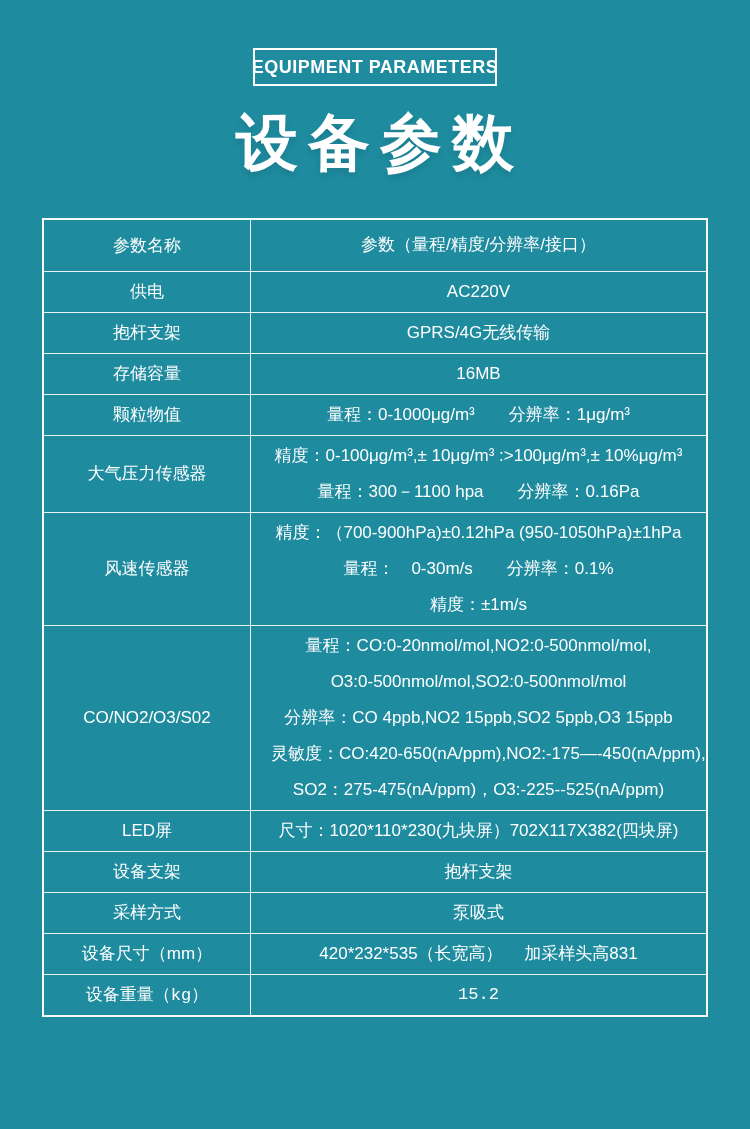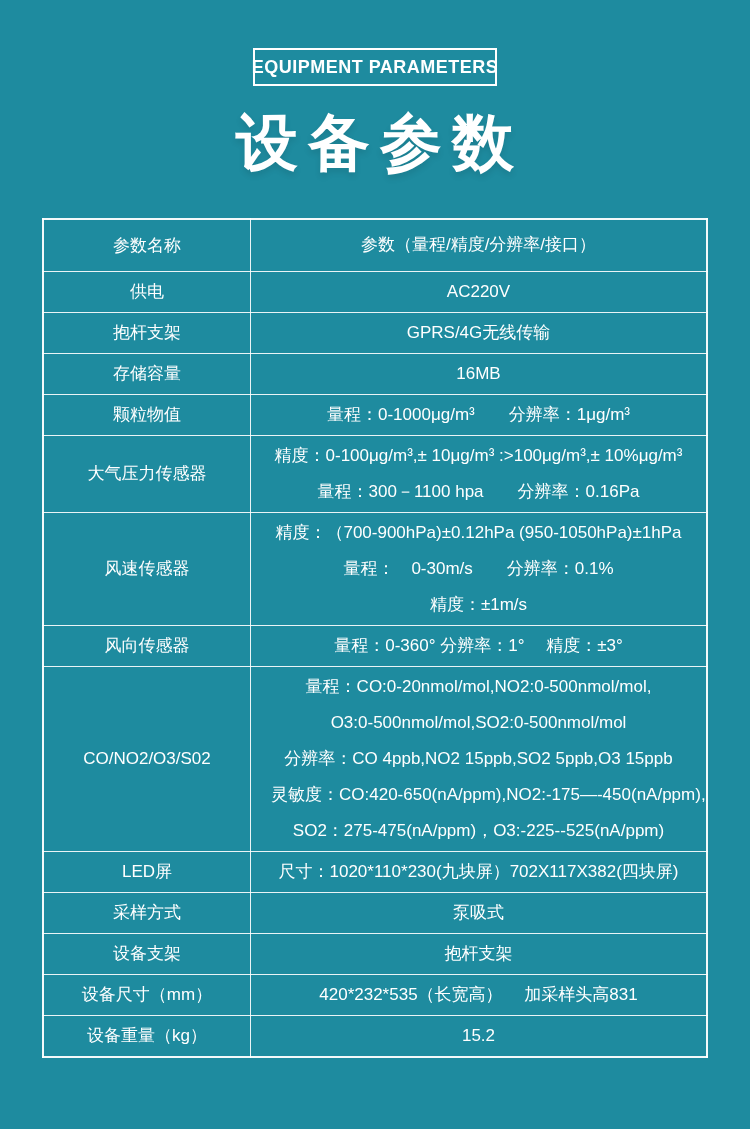--- a/index.html
+++ b/index.html
@@ -61,21 +61,21 @@
     vertical-align: middle;
     padding: 2px 20px;
     font-size: 17px;
     text-align: center;
   }
   .spec-table .label-cell {
     width: 166px;
   }
   .spec-table tr { height: 37px; }
   .spec-table tr.first-row { height: 52px; }
-  .spec-table tr:last-child { height: 40px; }
+  .spec-table tr:last-child { height: 40px; font-family: Liberation Mono, monospace; }
   .spec-table tr.lines-2 { height: 74px; }
   .spec-table tr.lines-3 { height: 108px; }
   .spec-table tr.lines-5 { height: 184px; }
   .value-cell .line {
     line-height: 36px;
     white-space: nowrap;
   }
 </style>
 </head>
 <body>
@@ -128,52 +128,46 @@
           </td>
         </tr>
         <tr class="lines-3">
           <td class="label-cell">风速传感器</td>
           <td class="value-cell">
             <div class="line">精度：（700-900hPa)±0.12hPa  (950-1050hPa)±1hPa</div>
             <div class="line">量程：　0-30m/s　　分辨率：0.1%</div>
             <div class="line">精度：±1m/s</div>
           </td>
         </tr>
-        <tr class="lines-1">
-          <td class="label-cell">风向传感器</td>
-          <td class="value-cell">
-            <div class="line">量程：0-360°  分辨率：1°　 精度：±3°</div>
-          </td>
-        </tr>
         <tr class="lines-5">
           <td class="label-cell">CO/NO2/O3/S02</td>
           <td class="value-cell">
             <div class="line">量程：CO:0-20nmol/mol,NO2:0-500nmol/mol,</div>
             <div class="line">O3:0-500nmol/mol,SO2:0-500nmol/mol</div>
             <div class="line">分辨率：CO 4ppb,NO2 15ppb,SO2 5ppb,O3  15ppb</div>
             <div class="line">灵敏度：CO:420-650(nA/ppm),NO2:-175—-450(nA/ppm),</div>
             <div class="line">SO2：275-475(nA/ppm)，O3:-225--525(nA/ppm)</div>
           </td>
         </tr>
         <tr class="lines-1">
           <td class="label-cell">LED屏</td>
           <td class="value-cell">
             <div class="line">尺寸：1020*110*230(九块屏）702X117X382(四块屏)</div>
           </td>
         </tr>
         <tr class="lines-1">
+          <td class="label-cell">设备支架</td>
+          <td class="value-cell">
+            <div class="line">抱杆支架</div>
+          </td>
+        </tr>
+        <tr class="lines-1">
           <td class="label-cell">采样方式</td>
           <td class="value-cell">
             <div class="line">泵吸式</div>
-          </td>
-        </tr>
-        <tr class="lines-1">
-          <td class="label-cell">设备支架</td>
-          <td class="value-cell">
-            <div class="line">抱杆支架</div>
           </td>
         </tr>
         <tr class="lines-1">
           <td class="label-cell">设备尺寸（mm）</td>
           <td class="value-cell">
             <div class="line">420*232*535（长宽高）　 加采样头高831</div>
           </td>
         </tr>
         <tr class="lines-1">
           <td class="label-cell">设备重量（kg）</td>

